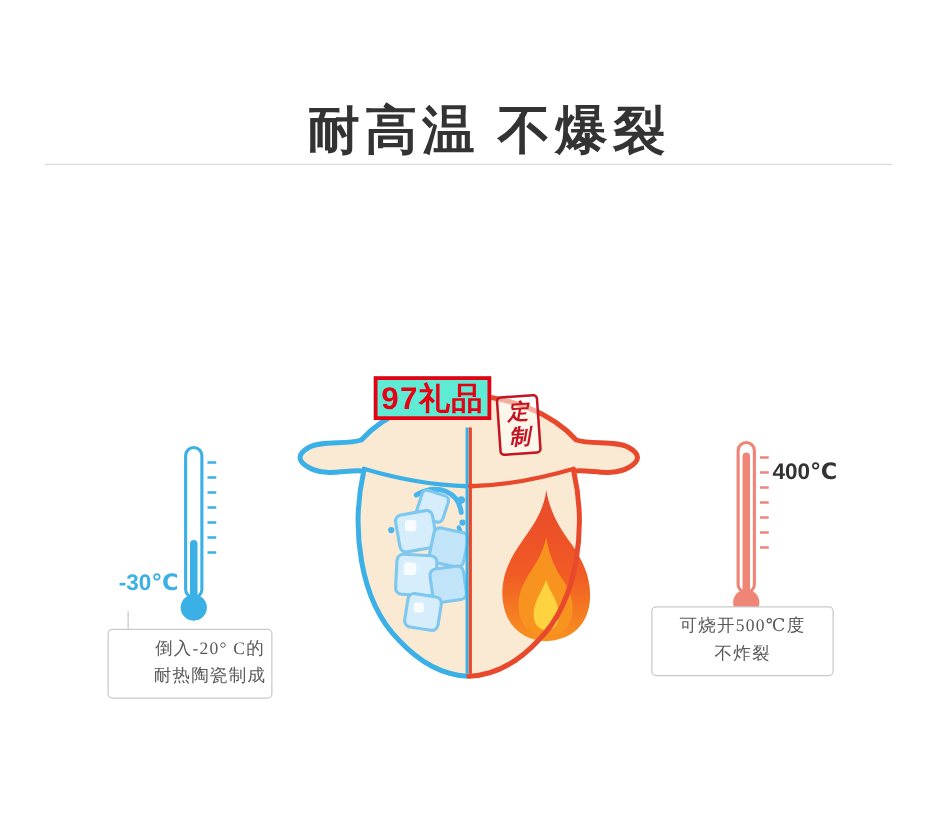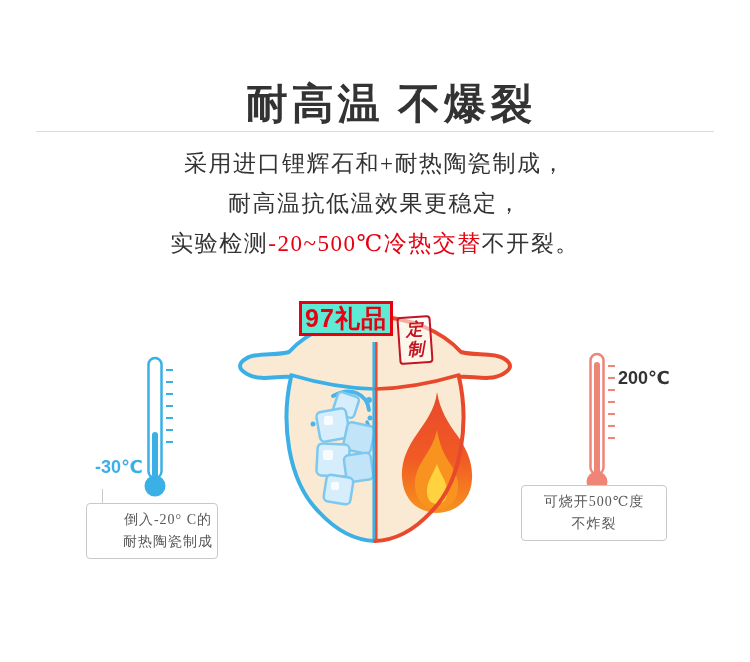--- a/index.html
+++ b/index.html
@@ -48,25 +48,20 @@
   .note-hot{left:521px;top:485px;width:146px;height:56px;}
 </style>
 </head>
 <body>
 
 <div class="canvas">
 
   <h1 class="title">耐高温 不爆裂</h1>
   <div class="divider"></div>
 
-  <div class="desc">
-    <p>采用进口锂辉石和+耐热陶瓷制成，</p>
-    <p>耐高温抗低温效果更稳定，</p>
-    <p><span>实验检测</span><span class="red">-20~500℃冷热交替</span><span>不开裂。</span></p>
-  </div>
 
   <svg class="pot" viewBox="0 0 380 260" aria-hidden="true">
     <defs>
       <linearGradient id="flameGrad" x1="0" y1="0" x2="0" y2="1">
         <stop offset="0" style="stop-color:var(--hot_outline_red,#e8492c)"></stop>
         <stop offset="0.55" stop-color="#f15a24"></stop>
         <stop offset="1" style="stop-color:var(--flame_orange,#f7931e)"></stop>
       </linearGradient>
     </defs>
 
@@ -153,21 +148,21 @@
         <line x1="28" y1="52" x2="35" y2="52"></line>
       <line x1="28" y1="64" x2="35" y2="64"></line>
         <line x1="28" y1="76" x2="35" y2="76"></line>
       <line x1="28" y1="88" x2="35" y2="88"></line>
     </g>
     <rect x="10.5" y="4" width="13" height="120" rx="6.5" fill="#ffffff"></rect>
     <rect x="14" y="12" width="6" height="114" rx="3" fill="var(--thermo_salmon,#ef8577)"></rect>
     <circle cx="17" cy="132" r="10.5" fill="var(--thermo_salmon,#ef8577)"></circle>
     <rect x="10.5" y="4" width="13" height="120" rx="6.5" fill="none" stroke="var(--thermo_salmon,#ef8577)" stroke-width="2.5"></rect>
   </svg>
-  <div class="temp-label temp-hot">200℃</div>
+  <div class="temp-label temp-hot">400℃</div>
 
   <div class="pointer pointer-cold"></div>
   <div class="note note-cold">
     <span>倒入-20° C的</span>
     <span>耐热陶瓷制成</span>
   </div>
 
   <div class="pointer pointer-hot"></div>
   <div class="note note-hot">
     <span>可烧开500℃度</span>

